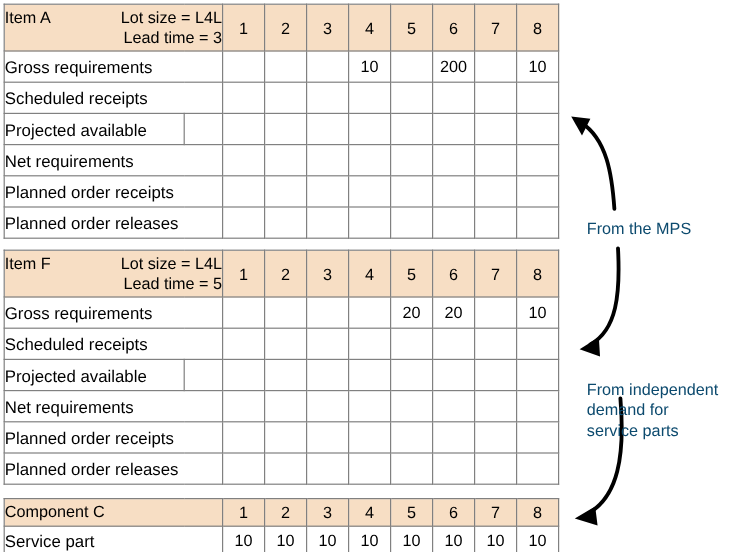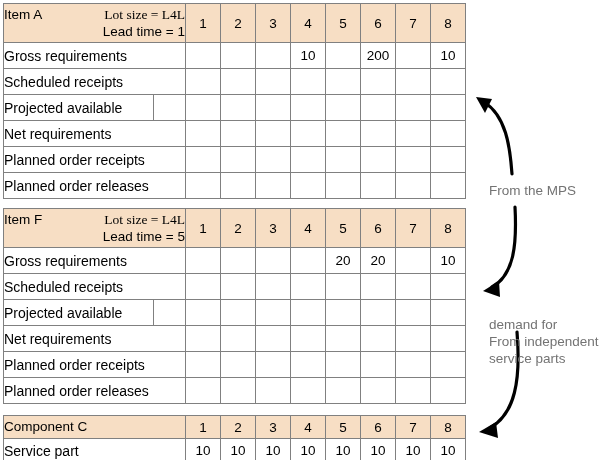--- a/index.html
+++ b/index.html
@@ -51,21 +51,20 @@
   }
   .hdr-title .line1 {
     display: block;
     white-space: nowrap;
   }
   .hdr-title .line1 .item {
     float: left;
   }
   .hdr-title .line1 .lot {
     float: right;
-    font-family: Liberation Serif, serif;
   }
   .hdr-title .line2 {
     display: block;
     clear: both;
     text-align: right;
     white-space: nowrap;
   }
   .hdr-title.single {
     line-height: 22px;
   }
@@ -94,21 +93,21 @@
     background: #ffffff;
   }
   .begin-cell {
     background: #ffffff;
   }
 
   
   .anno {
     position: absolute;
     font-size: 13.5px;
-    color: #737373;
+    color: #0c4a6e;
     line-height: 17px;
     white-space: nowrap;
   }
   .arrow-svg {
     position: absolute;
     overflow: visible;
   }
 </style>
 </head>
 <body>
@@ -128,21 +127,21 @@
         <col style="width:35px">
         <col style="width:35px">
     </colgroup>
     <thead>
       <tr>
         <th class="hdr-title" colspan="2" rowspan="1" style="height:38px;">
           <span class="line1">
             <span class="item">Item A</span>
             <span class="lot">Lot size = L4L</span>
           </span>
-          <span class="line2">Lead time = 1</span>
+          <span class="line2">Lead time = 3</span>
         </th>
         <th class="hdr-per">1</th>
         <th class="hdr-per">2</th>
         <th class="hdr-per">3</th>
         <th class="hdr-per">4</th>
         <th class="hdr-per">5</th>
         <th class="hdr-per">6</th>
         <th class="hdr-per">7</th>
         <th class="hdr-per">8</th>
       </tr>
@@ -379,18 +378,18 @@
   <svg class="arrow-svg" style="left:465px; top:330px; width:70px; height:110px;" viewBox="0 0 70 110">
     <path d="M 52 2 C 56 50, 50 84, 25 98" stroke="#000000" stroke-width="3.2" fill="none" stroke-linecap="round"></path>
     <path d="M 14 102 L 31 92 L 33 108 Z" fill="#000000"></path>
   </svg>
 
   <div class="anno" style="left:489px; top:182px;">
     <div>From the MPS</div>
   </div>
 
   <div class="anno" style="left:489px; top:316px;">
+    <div>From independent</div>
     <div>demand for</div>
-    <div>From independent</div>
     <div>service parts</div>
   </div>
 
 </div>
 
 </body></html>

